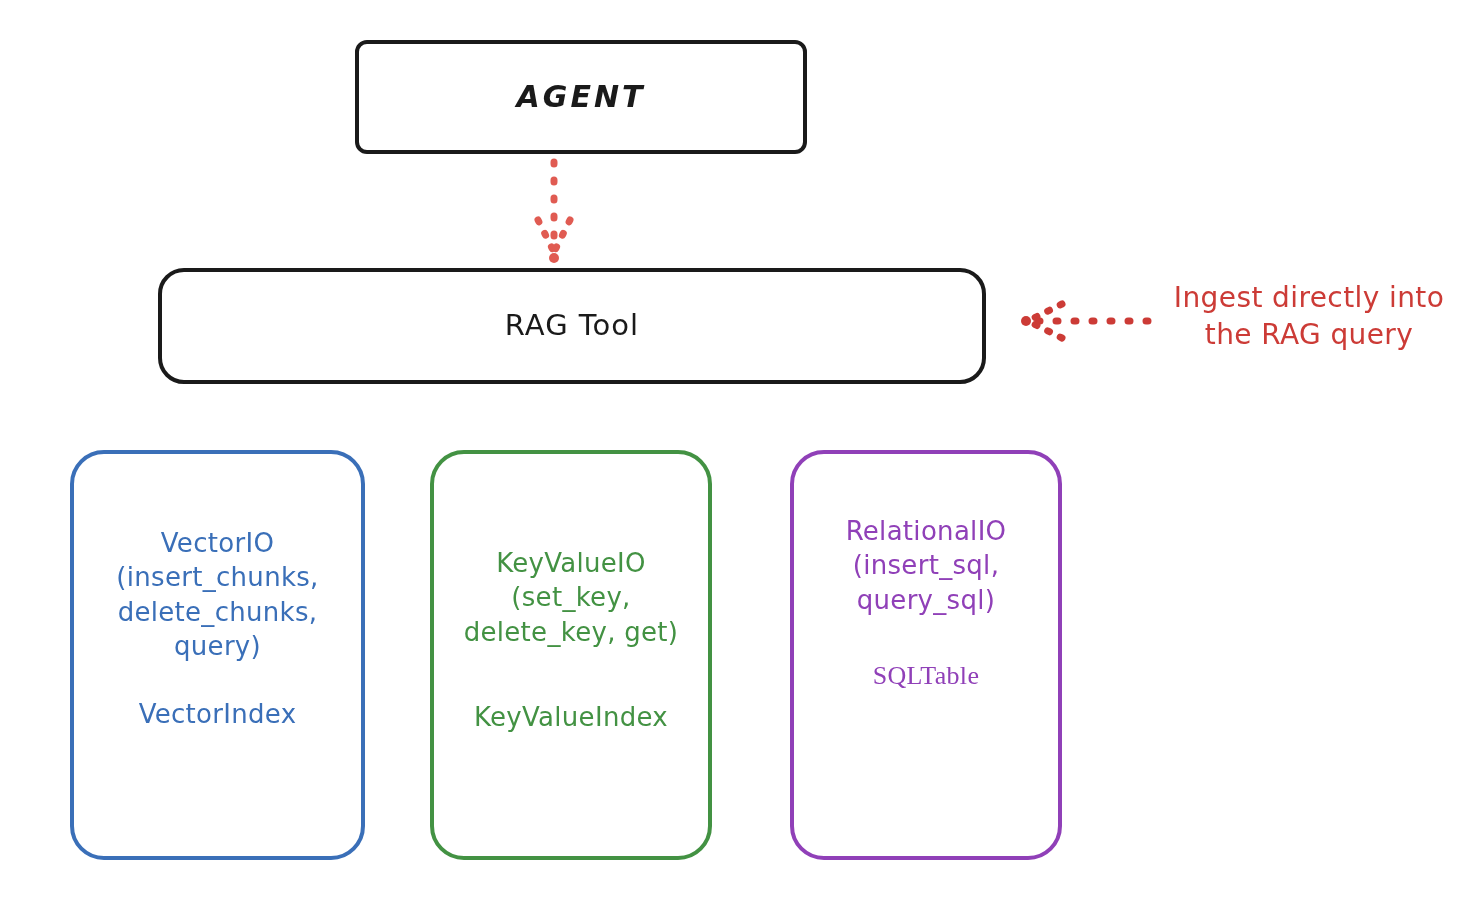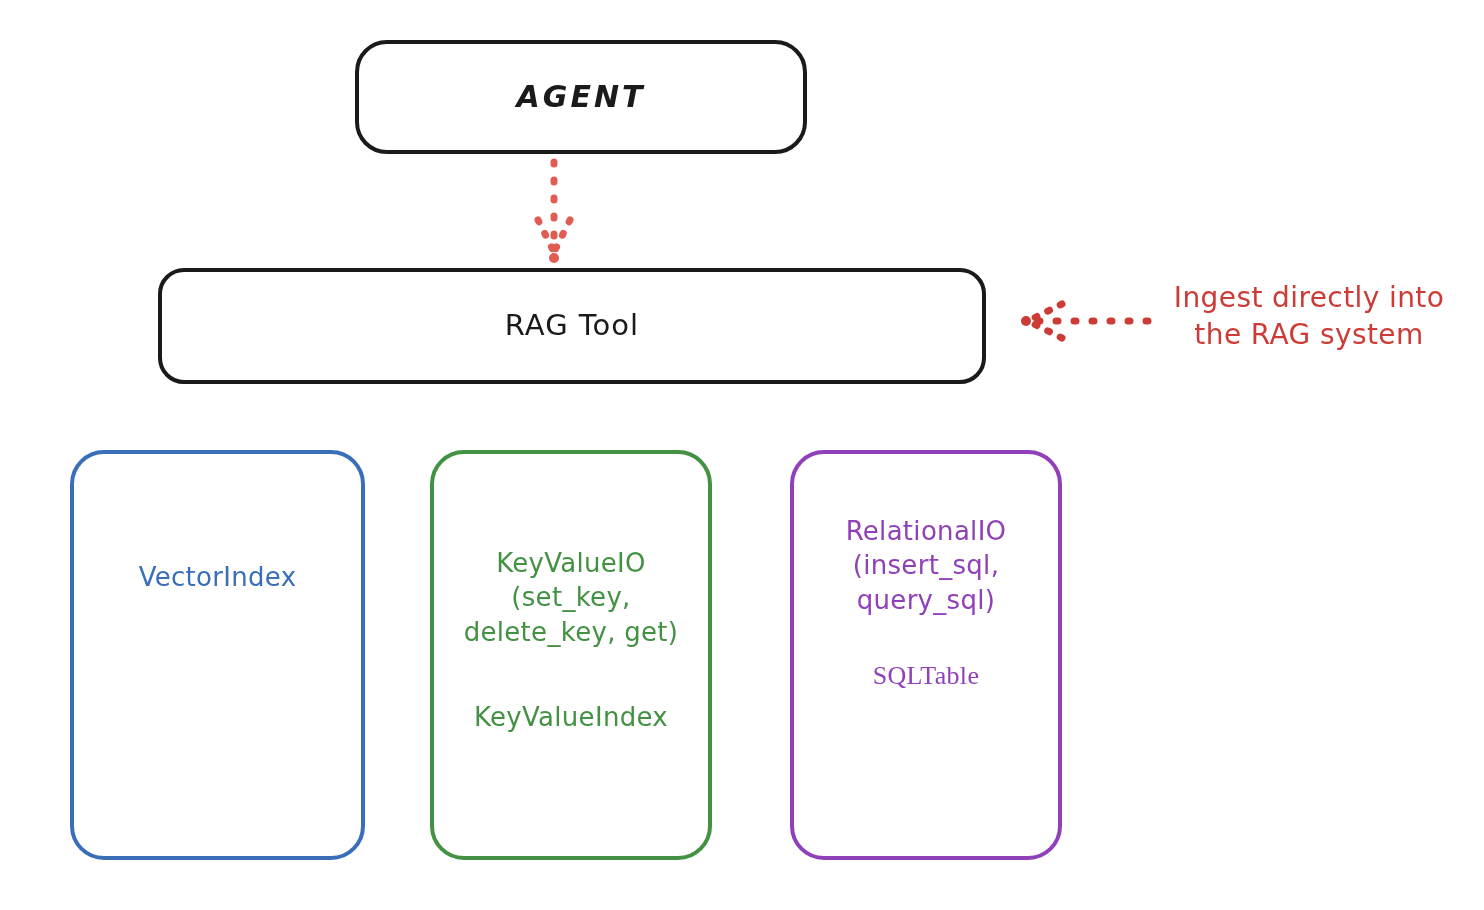--- a/index.html
+++ b/index.html
@@ -33,21 +33,21 @@
     letter-spacing: 0.5px;
   }
 
   
   #agent-node {
     left: 355px;
     top: 40px;
     width: 452px;
     height: 114px;
     border: 4px solid #1a1a1a;
-    border-radius: 32px;
+    border-radius: 12px;
   }
   #agent-node .node-label {
     font-family: "DejaVu Sans", sans-serif;
     font-style: italic;
     font-weight: bold;
     font-size: 30px;
     color: #1a1a1a;
     letter-spacing: 3px;
   }
 
@@ -180,24 +180,28 @@
   </div>
 
   <svg class="connector" id="ingest-arrow" viewBox="0 0 136 50">
     <line x1="130" y1="25" x2="18" y2="25" stroke="#cc3b36" stroke-width="7" stroke-linecap="round" stroke-dasharray="2 16"></line>
     <line x1="44" y1="8" x2="10" y2="25" stroke="#cc3b36" stroke-width="7" stroke-linecap="round" stroke-dasharray="2 12"></line>
     <line x1="44" y1="42" x2="10" y2="25" stroke="#cc3b36" stroke-width="7" stroke-linecap="round" stroke-dasharray="2 12"></line>
     <circle cx="8" cy="25" r="5" fill="#cc3b36"></circle>
   </svg>
 
   <div id="ingest-annotation">Ingest directly into
-the RAG system</div>
+the RAG query</div>
 
   <div class="node provider-node" id="vectorio-node">
     <div class="provider-inner">
+      <span class="provider-title">VectorIO
+(insert_chunks,
+delete_chunks,
+query)</span>
       <span class="provider-index">VectorIndex</span>
     </div>
   </div>
 
   <div class="node provider-node" id="keyvalueio-node">
     <div class="provider-inner">
       <span class="provider-title">KeyValueIO
 (set_key,
 delete_key, get)</span>
       <span class="provider-index">KeyValueIndex</span>

